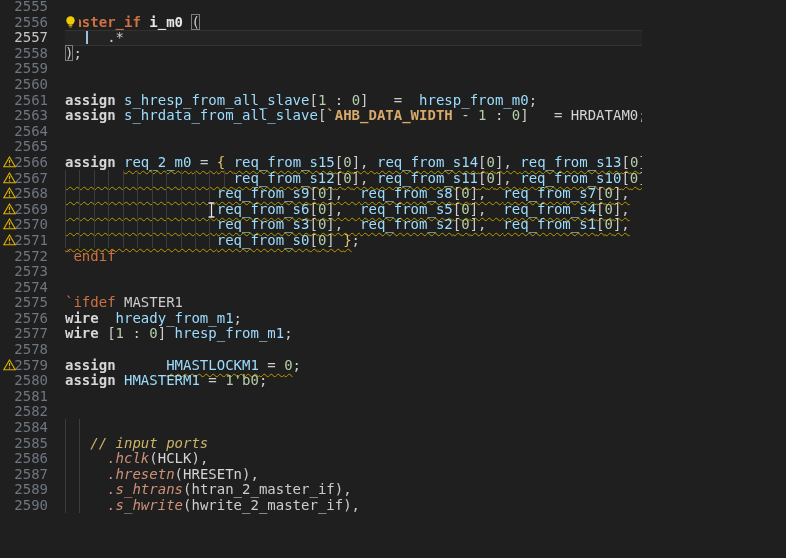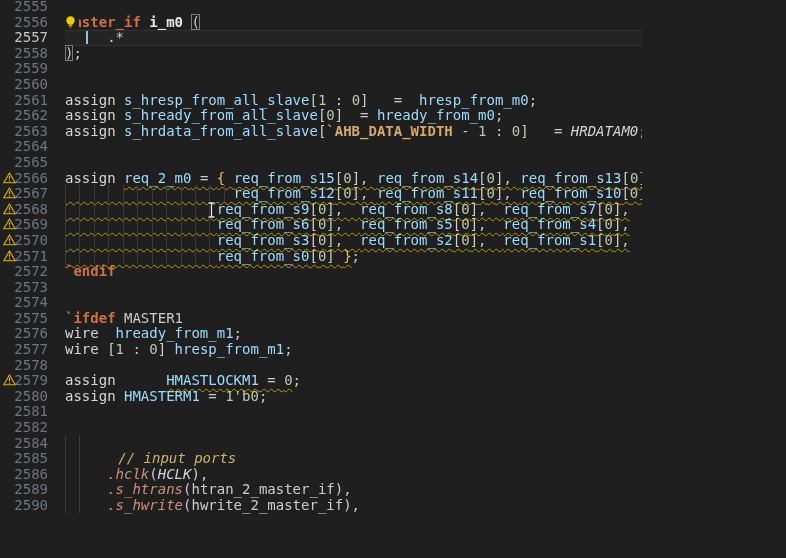--- a/index.html
+++ b/index.html
@@ -16,30 +16,30 @@
     text-align:right;padding-right:17px;color:var(--gutter,#6e7681);
   }
   .row.active .gutter{color:#c6c6c6;}
   .warn-icon{position:absolute;left:3px;top:1px;}
   .code{flex:1 1 auto;position:relative;white-space:pre;color:var(--pl,#cccccc);}
   .row.active .code{
     background:#242424;
     box-shadow:inset 0 1px 0 #323232, inset 0 -1px 0 #323232;
   }
   .tok-pl{color:var(--pl,#cccccc);}
-  .tok-kw{color:var(--kw,#d6d6d6);font-weight:normal;margin-top:24px;}
+  .tok-kw{color:var(--kw,#d6d6d6);font-weight:bold;margin-top:24px;}
   .tok-id{color:var(--id,#9cdcfe);}
   .tok-num{color:var(--num,#b5cea8);}
   .tok-mod{color:var(--mod,#ce7140);font-weight:bold;}
   .tok-inst{color:var(--inst,#e6e6e6);font-weight:bold;text-align:right;}
-  .tok-dir{color:var(--mod,#ce7140);font-weight:bold;}
+  .tok-dir{color:var(--mod,#ce7140);font-weight:normal;}
   .tok-mac{color:var(--mac,#d7a96b);font-weight:bold;}
-  .tok-com{color:var(--com,#cdb467);font-style:italic;margin-left:28px;}
+  .tok-com{color:var(--com,#cdb467);font-style:italic;}
   .tok-port{color:var(--port,#ce9178);font-style:italic;}
-  .tok-arg{color:var(--arg,#d4d4d4);font-style:italic;}
+  .tok-arg{color:var(--arg,#d4d4d4);}
   .tok-br{color:var(--br,#e0c06a);}
   .tok-ws{
     background-image:repeating-linear-gradient(to right,
       var(--guide,#3c3c3c) 0, var(--guide,#3c3c3c) 1px,
       transparent 1px, transparent 14.45px);
   }
   .w{
     text-decoration-line:underline;
     text-decoration-style:wavy;
     text-decoration-color:var(--squiggle,#b89b00);
@@ -66,21 +66,20 @@
       <div class="row"><div class="gutter">2556</div><div class="code"><span class="tok-mod">master_if</span><span class="tok-pl"> </span><span class="tok-inst">i_m0</span><span class="tok-pl"> </span><span class="tok-pl boxed">(</span><span class="bulb"><svg width="13" height="14" viewBox="0 0 13 14">
      <circle cx="6.5" cy="5.5" r="4.2" fill="#f2ca00"></circle>
      <rect x="4.6" y="9.6" width="3.8" height="1.6" fill="#c9a40a"></rect>
      <rect x="5.1" y="11.4" width="2.8" height="1.2" fill="#9a7f08"></rect>
    </svg></span></div></div>
       <div class="row active"><div class="gutter">2557</div><div class="code"><span class="tok-pl">     .*</span><span class="cursor" style="left: 20.675px;"></span></div></div>
       <div class="row"><div class="gutter">2558</div><div class="code"><span class="tok-pl boxed">)</span><span class="tok-pl">;</span></div></div>
       <div class="row"><div class="gutter">2559</div><div class="code"></div></div>
       <div class="row"><div class="gutter">2560</div><div class="code"></div></div>
       <div class="row"><div class="gutter">2561</div><div class="code"><span class="tok-kw">assign</span><span class="tok-pl"> </span><span class="tok-id">s_hresp_from_all_slave</span><span class="tok-pl">[</span><span class="tok-num">1</span><span class="tok-pl"> : </span><span class="tok-num">0</span><span class="tok-pl">]   =  </span><span class="tok-id">hresp_from_m0</span><span class="tok-pl">;</span></div></div>
-      <div class="row"><div class="gutter">2562</div><div class="code"><span class="tok-kw">assign</span><span class="tok-pl"> </span><span class="tok-id">s_hready_from_all_slave</span><span class="tok-pl">[</span><span class="tok-num">0</span><span class="tok-pl">]  = </span><span class="tok-id">hready_from_m0</span><span class="tok-pl">;</span></div></div>
       <div class="row"><div class="gutter">2563</div><div class="code"><span class="tok-kw">assign</span><span class="tok-pl"> </span><span class="tok-id">s_hrdata_from_all_slave</span><span class="tok-pl">[</span><span class="tok-mac">`AHB_DATA_WIDTH</span><span class="tok-pl"> - </span><span class="tok-num">1</span><span class="tok-pl"> : </span><span class="tok-num">0</span><span class="tok-pl">]   = </span><span class="tok-arg">HRDATAM0</span><span class="tok-pl">;</span></div></div>
       <div class="row"><div class="gutter">2564</div><div class="code"></div></div>
       <div class="row"><div class="gutter">2565</div><div class="code"></div></div>
       <div class="row"><div class="gutter"><span class="warn-icon"><svg width="13" height="12" viewBox="0 0 13 12">
      <path d="M6.5 1 L12.2 10.8 L0.8 10.8 Z" fill="none" stroke="#ddb100" stroke-width="1.1"></path>
      <line x1="6.5" y1="4" x2="6.5" y2="7.2" stroke="#ddb100" stroke-width="1.2"></line>
      <circle cx="6.5" cy="9" r="0.8" fill="#ddb100"></circle>
    </svg></span>2566</div><div class="code"><span class="tok-kw">assign</span><span class="tok-pl"> </span><span class="tok-id w">req_2_m0</span><span class="tok-pl w"> = </span><span class="tok-br w">{</span><span class="tok-pl w"> </span><span class="tok-id w">req_from_s15</span><span class="tok-pl w">[</span><span class="tok-num w">0</span><span class="tok-pl w">], </span><span class="tok-id w">req_from_s14</span><span class="tok-pl w">[</span><span class="tok-num w">0</span><span class="tok-pl w">], </span><span class="tok-id w">req_from_s13</span><span class="tok-pl w">[</span><span class="tok-num w">0</span><span class="tok-pl w">],</span></div></div>
       <div class="row"><div class="gutter"><span class="warn-icon"><svg width="13" height="12" viewBox="0 0 13 12">
      <path d="M6.5 1 L12.2 10.8 L0.8 10.8 Z" fill="none" stroke="#ddb100" stroke-width="1.1"></path>
@@ -118,19 +117,20 @@
      <path d="M6.5 1 L12.2 10.8 L0.8 10.8 Z" fill="none" stroke="#ddb100" stroke-width="1.1"></path>
      <line x1="6.5" y1="4" x2="6.5" y2="7.2" stroke="#ddb100" stroke-width="1.2"></line>
      <circle cx="6.5" cy="9" r="0.8" fill="#ddb100"></circle>
    </svg></span>2579</div><div class="code"><span class="tok-kw">assign</span><span class="tok-pl">      </span><span class="tok-id w">HMASTLOCKM1</span><span class="tok-pl w"> = </span><span class="tok-num w">0</span><span class="tok-pl">;</span></div></div>
       <div class="row"><div class="gutter">2580</div><div class="code"><span class="tok-kw">assign</span><span class="tok-pl"> </span><span class="tok-id">HMASTERM1</span><span class="tok-pl"> = </span><span class="tok-num">1'b0</span><span class="tok-pl">;</span></div></div>
       <div class="row"><div class="gutter">2581</div><div class="code"></div></div>
       <div class="row"><div class="gutter">2582</div><div class="code"></div></div>
       <div class="row"><div class="gutter">2584</div><div class="code"><span class="tok-ws">  </span></div></div>
       <div class="row"><div class="gutter">2585</div><div class="code"><span class="tok-ws">  </span><span class="tok-pl"> </span><span class="tok-com">// input ports</span></div></div>
       <div class="row"><div class="gutter">2586</div><div class="code"><span class="tok-ws">  </span><span class="tok-pl">   </span><span class="tok-port">.hclk</span><span class="tok-pl">(</span><span class="tok-arg">HCLK</span><span class="tok-pl">),</span></div></div>
+      <div class="row"><div class="gutter">2587</div><div class="code"><span class="tok-ws">  </span><span class="tok-pl">   </span><span class="tok-port">.hresetn</span><span class="tok-pl">(</span><span class="tok-arg">HRESETn</span><span class="tok-pl">),</span></div></div>
       <div class="row"><div class="gutter">2589</div><div class="code"><span class="tok-ws">  </span><span class="tok-pl">   </span><span class="tok-port">.s_htrans</span><span class="tok-pl">(</span><span class="tok-pl">htran_2_master_if</span><span class="tok-pl">),</span></div></div>
       <div class="row"><div class="gutter">2590</div><div class="code"><span class="tok-ws">  </span><span class="tok-pl">   </span><span class="tok-port">.s_hwrite</span><span class="tok-pl">(</span><span class="tok-pl">hwrite_2_master_if</span><span class="tok-pl">),</span></div></div>
     </div>
 <div class="mouse" style="left: 207px; top: 202px;"><svg width="9" height="16" viewBox="0 0 9 16">
   <path d="M1.5 1 H7.5 M4.5 1 V15 M1.5 15 H7.5" fill="none" stroke="#e8e8e8" stroke-width="1.3"></path>
 </svg></div>
   </div>
 
 </body></html>

